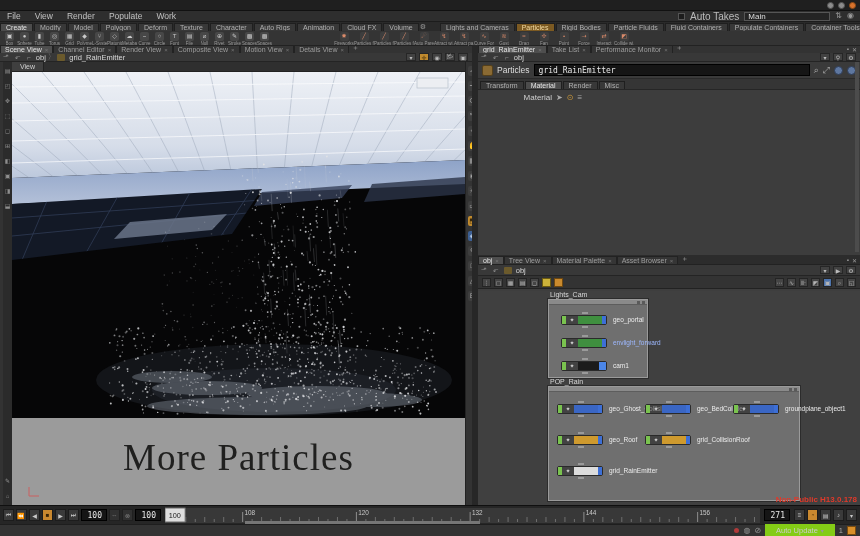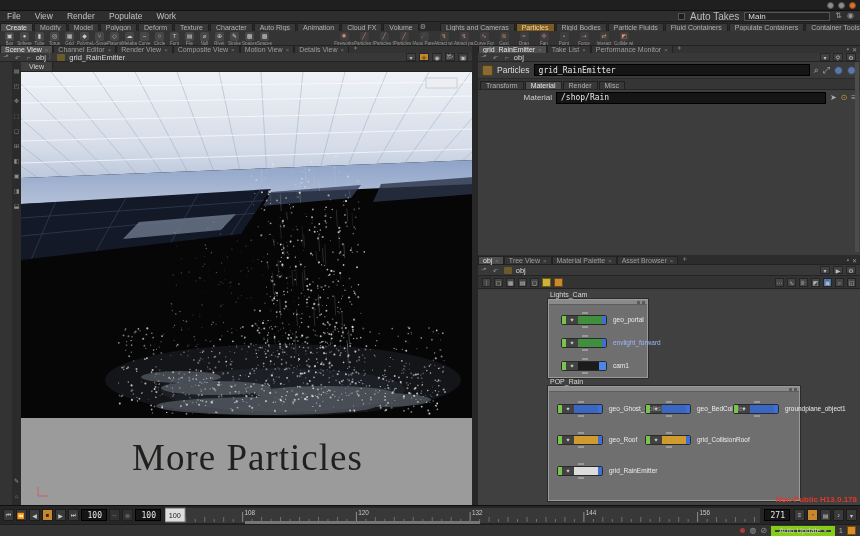--- a/index.html
+++ b/index.html
@@ -57,21 +57,21 @@
   #path-right{left:478px;width:382px}
   .navarrow{color:#8a8a8a;font-size:7px;padding:0 3px}
   .pathseg{color:#d8d8d8;padding:0 2px}
   .pathsep{color:#888}
   .pathic{width:8px;height:7px;background:#6b5a2c;border-radius:1px;margin:0 2px}
   .rowright{margin-left:auto;display:flex;align-items:center;gap:3px;margin-right:4px}
   .sqbtn{width:10px;height:8px;background:#424242;border:1px solid #262626;color:#bbb;font-size:6px;display:flex;align-items:center;justify-content:center}
   .sqbtn.hot{background:#c08a2e;color:#402c08}
 
   
-  #leftpane{left:12px;top:62px;width:476px;height:443px;background:#c2410c}
+  #leftpane{left:3px;top:62px;width:476px;height:443px;background:#c2410c}
   #vp-lefttb{left:0;top:0;width:9px;height:443px;background:#2b2b2b;display:flex;flex-direction:column;align-items:center;gap:9px;padding-top:6px}
   #vp-lefttb .spacer{flex:1}
   .mini-ic{color:#8f8f8f;font-size:6px;line-height:1}
   #viewtabrow{left:9px;top:0;width:453px;height:10px;background:#2f2f2f;border-bottom:1px solid #222;display:flex}
   #viewtab{background:#3f3f3f;color:#cfcfcf;font-size:7px;padding:0 8px;display:flex;align-items:center;border-right:1px solid #222}
   #vp-canvas{left:9px;top:10px;width:453px;height:433px;background:#000;overflow:hidden}
   #scene{display:block}
   #overlayband{width:453px;height:87px;background:#9b9b9b;position:relative;display:flex;align-items:center;justify-content:center}
   #overlaytext{font-family:"Liberation Serif","DejaVu Serif",serif;font-size:37px;color:#20201f;margin-top:-8px;letter-spacing:1px}
   #axisgizmo{position:absolute;left:14px;bottom:6px}
@@ -146,21 +146,21 @@
   .pfield{width:26px;height:12px;justify-content:flex-end}
   #rulerwrap{flex:1;height:17px;position:relative;margin:0 2px}
   #ruler-svg{position:absolute;left:0;top:0;width:100%;height:17px}
   #rangebar{position:absolute;left:80px;bottom:0;width:235px;height:3px;background:#767676}
   #pb-right{display:flex;gap:2px;margin-left:2px}
 
   
   #statusbar{left:0;top:524px;width:860px;height:12px;background:#333;border-top:1px solid #1e1e1e;display:flex;align-items:center;padding:0 4px;font-size:7.5px;color:#b5b5b5}
   #statusbar .right{margin-left:auto;display:flex;align-items:center;gap:4px}
   #statusdot{width:5px;height:5px;border-radius:50%;background:#b03a3a}
-  #autoupdate{height:10px;background:#3d3d3d;border:4px solid #84cc16;color:#ccc;font-size:7.5px;display:flex;align-items:center;gap:3px;padding:0 4px}
+  #autoupdate{height:10px;background:#3d3d3d;border:7px solid #84cc16;color:#ccc;font-size:7.5px;display:flex;align-items:center;gap:3px;padding:0 4px}
   #cachecube{width:9px;height:9px;background:#d88f2a;border:1px solid #7a4c10}
 </style>
 </head>
 <body>
 
 <div id="titlebar" class="abs">
   <div id="winbtns">
     <span class="winbtn"></span>
     <span class="winbtn"></span>
     <span class="winbtn close"></span>
@@ -1938,21 +1938,20 @@
   </div>
   <div id="paramtabs">
 
   <span class="stab">Transform</span>
       <span class="stab active">Material</span>
       <span class="stab">Render</span>
       <span class="stab">Misc</span>
     </div>
   <div id="matrow">
     <span class="mlabel">Material</span>
-    <span id="matfield" class="field">/shop/Rain</span>
     <span class="mic">➤</span>
     <span class="mic tan">⊙</span>
     <span class="mic">≡</span>
   </div>
   <div id="paramscroll"></div>
 
   <div id="network">
     <div id="nettabs">
       <div style="display:flex;align-items:flex-end">
 

